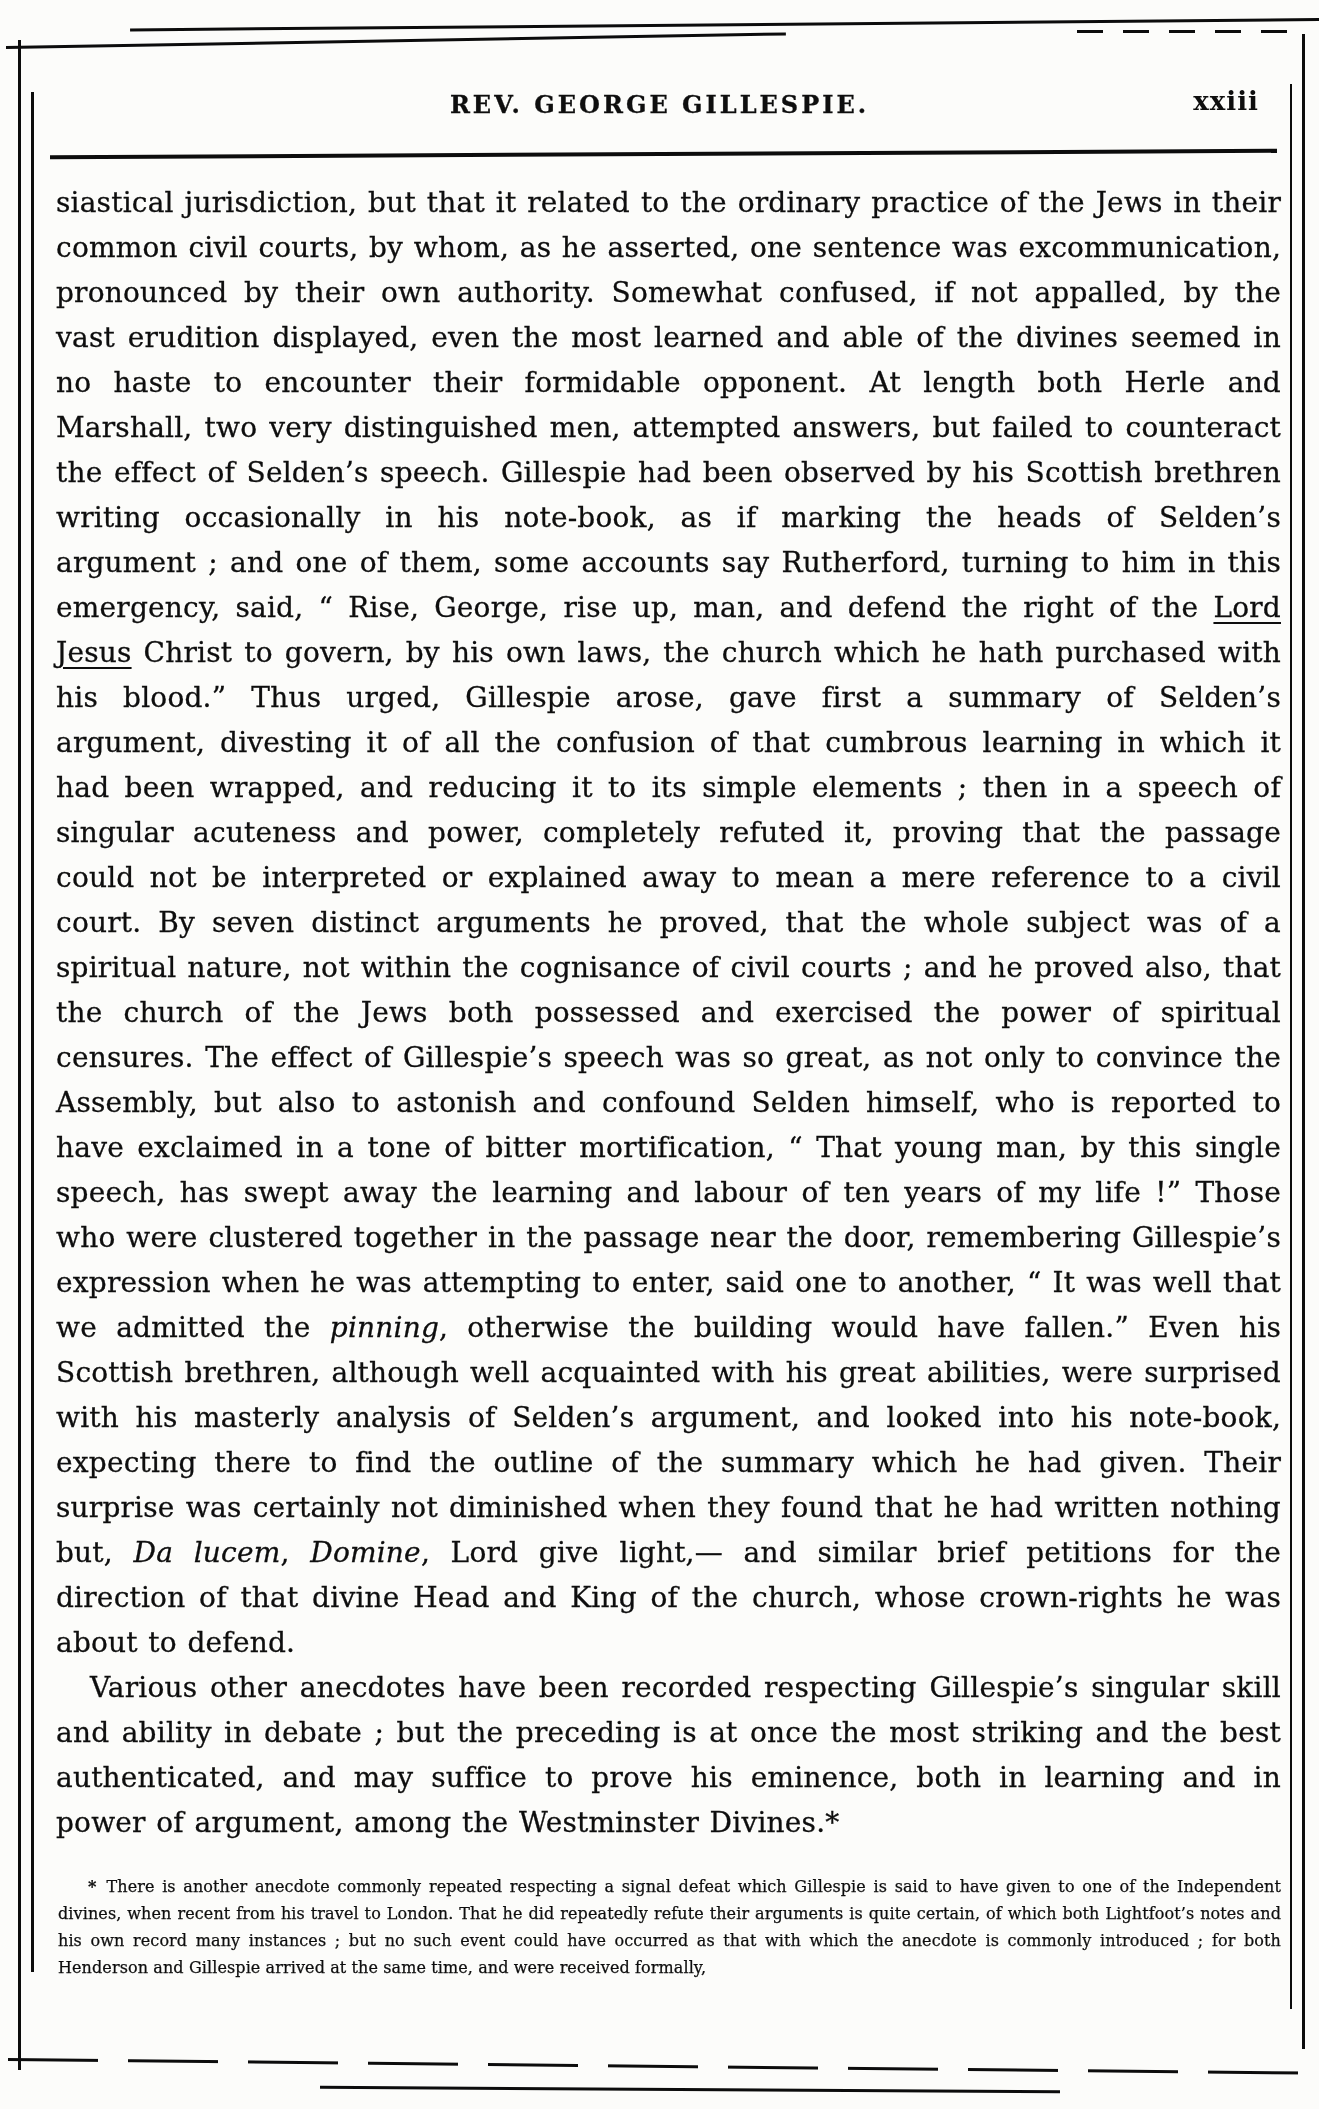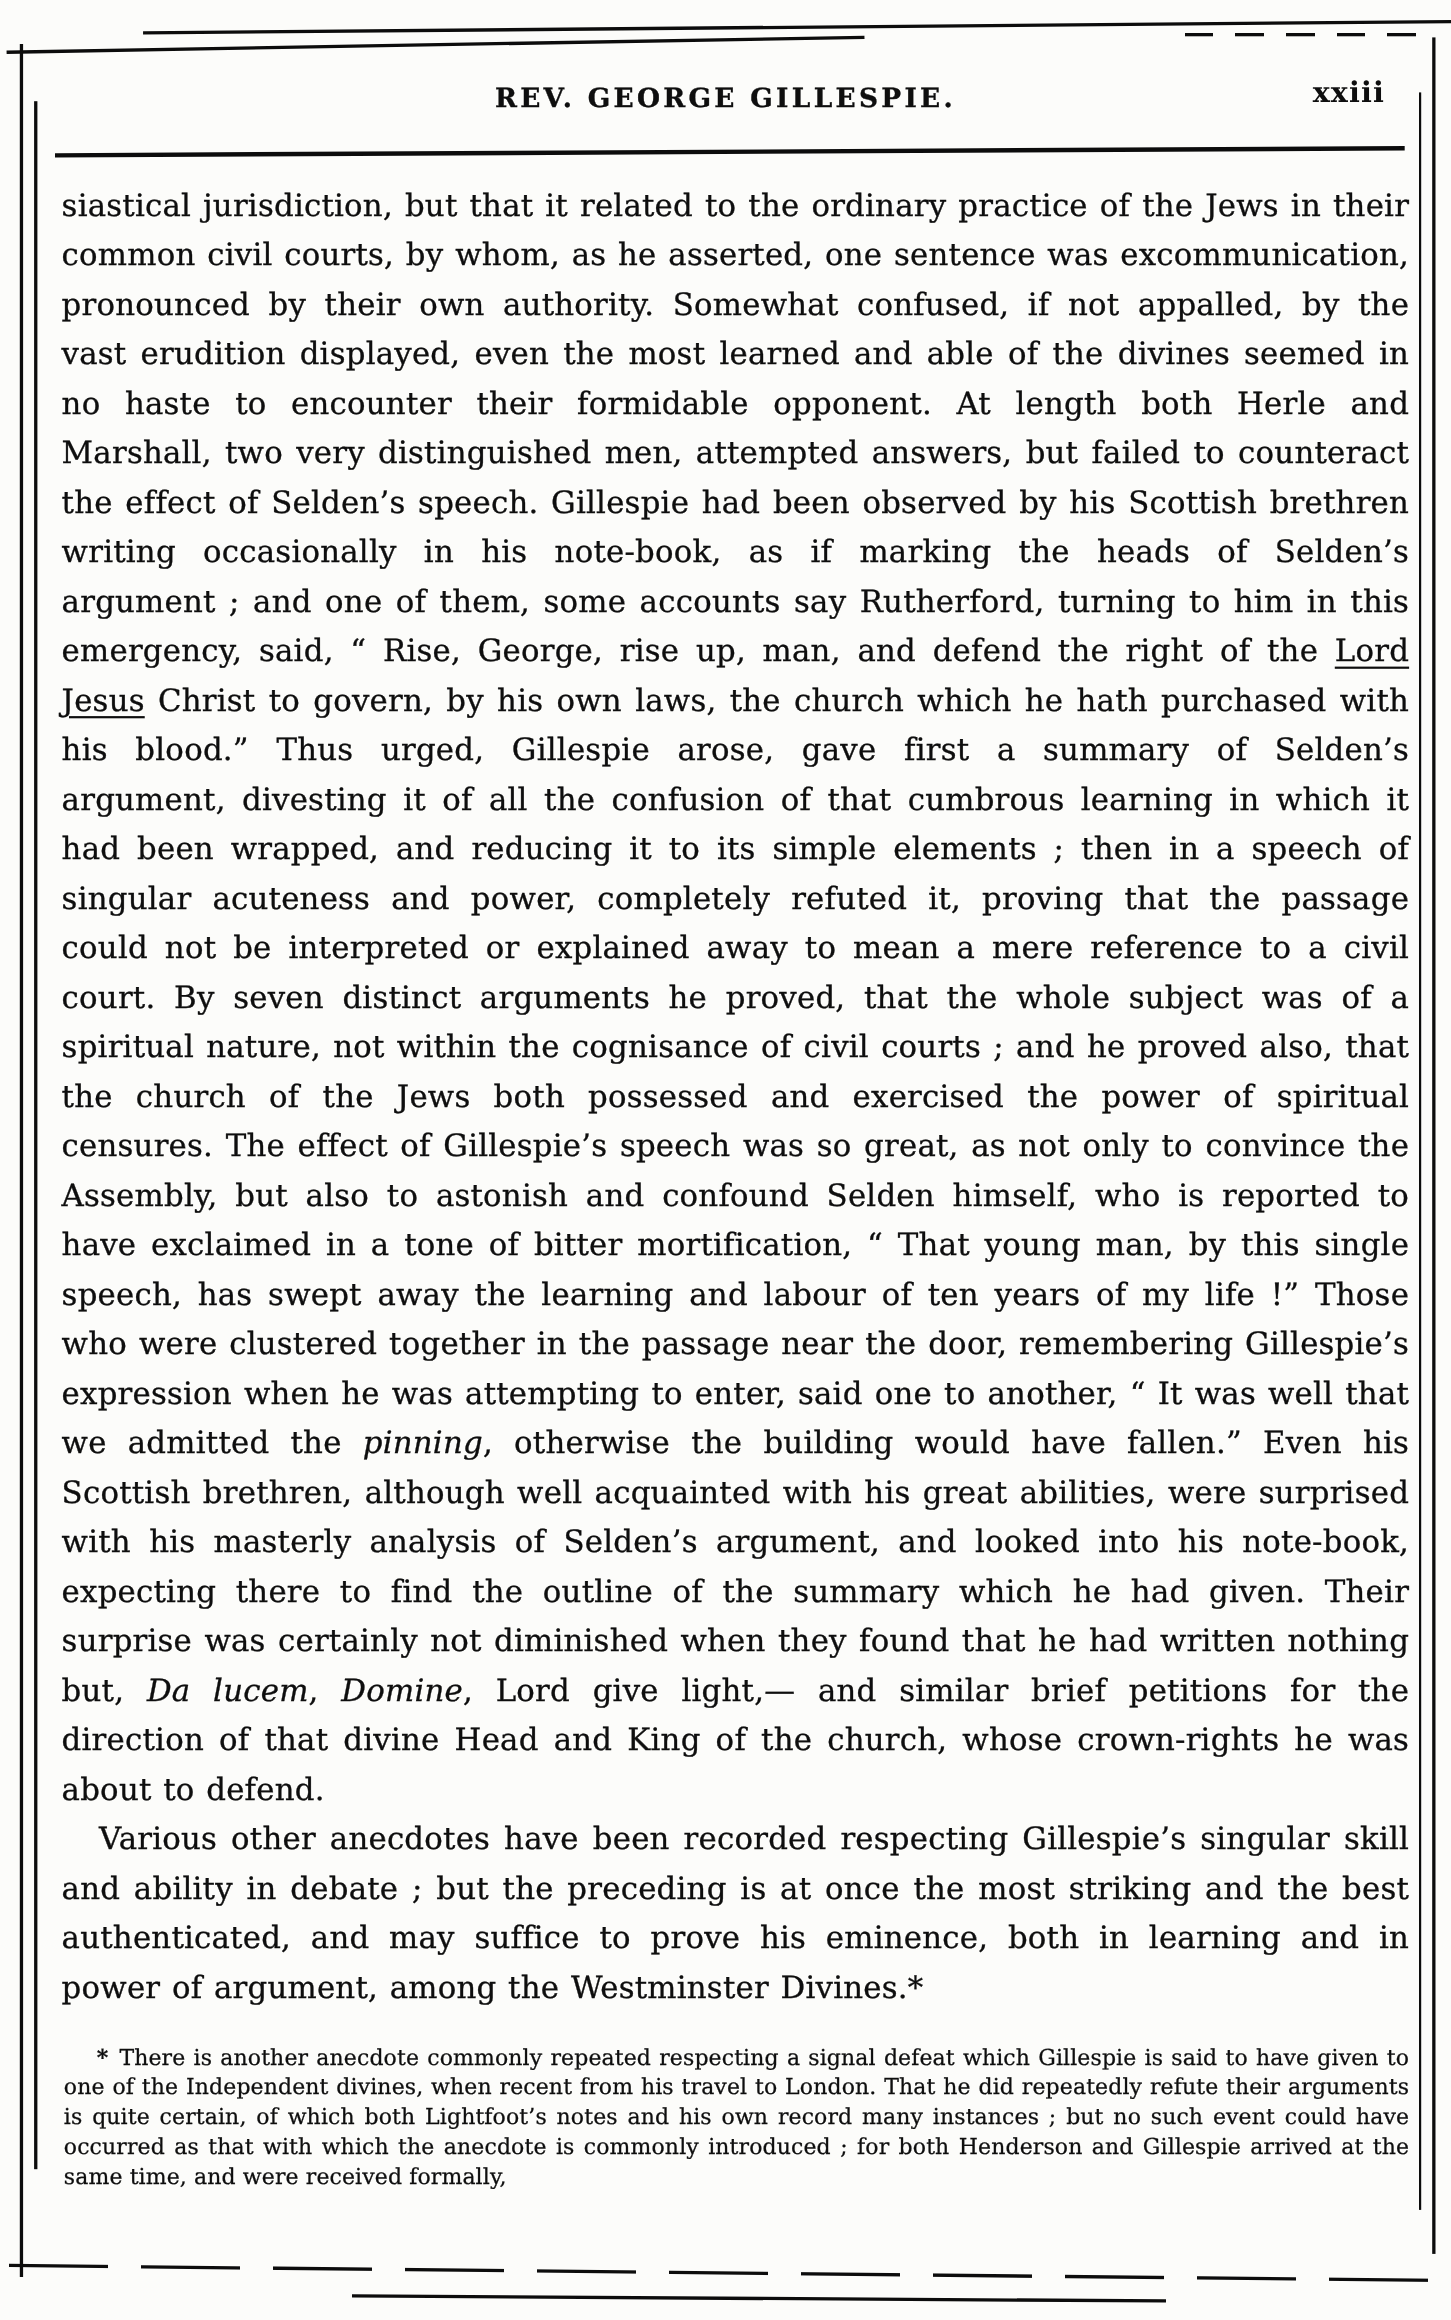--- a/index.html
+++ b/index.html
@@ -27,21 +27,21 @@
 
   .r1 { right: 14px; top: 34px; height: 2015px; width: 3px; }
   .r2 { right: 27px; top: 84px; height: 1925px; width: 2px; }
 
   .b1 { top: 2058px; left: 8px; width: 1300px; height: 3px;
         background: repeating-linear-gradient(90deg, #0c0c0c 0 90px, transparent 90px 120px);
         transform: rotate(0.6deg); transform-origin: left center; }
   .b2 { top: 2088px; left: 320px; width: 740px; height: 3px; transform: rotate(0.35deg); }
 
   
-  .content { position: absolute; top: 0; left: 38px; right: 38px; }
+  .content { position: absolute; top: 16px; left: 38px; right: 38px; }
 
   .running-head { position: relative; padding-top: 74px; text-align: center; }
   .head-title { font-size: 24px; font-weight: bold; letter-spacing: 3px; -webkit-text-stroke: 0.3px #0e0e0e; }
   .page-num { position: absolute; right: 22px; top: 70px; font-size: 26px; letter-spacing: 1px; font-weight: bold; }
 
   .head-rule { margin: 33px 4px 0 12px; height: 4px; background: #0c0c0c; transform: rotate(-0.3deg); }
 
   .body-text {
     margin: 24px 0 0 18px;
     font-size: 28px;
@@ -52,21 +52,21 @@
     -webkit-text-stroke: 0.3px #0e0e0e;
   }
   .para { margin: 0; }
   .para-indent { text-indent: 34px; }
 
   .itl { font-style: italic; }
   .und { text-decoration: underline; text-decoration-thickness: 2px; text-underline-offset: 5px; }
 
   .footnote {
     margin: 28px 0 0 20px;
-    font-size: 20px;
+    font-size: 16px;
     line-height: 27px;
     text-align: justify;
     text-indent: 30px;
     letter-spacing: 0.1px;
     -webkit-text-stroke: 0.25px #0e0e0e;
   }
   .fn-marker { margin-right: 10px; font-weight: bold; }
 </style>
 </head>
 <body>

